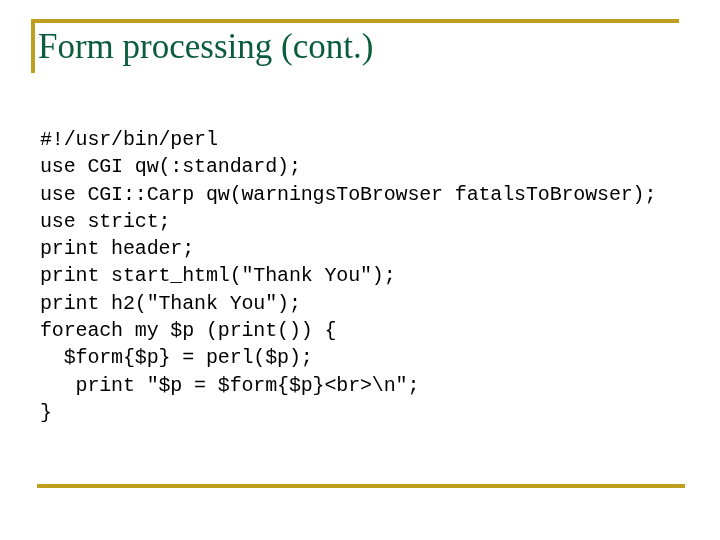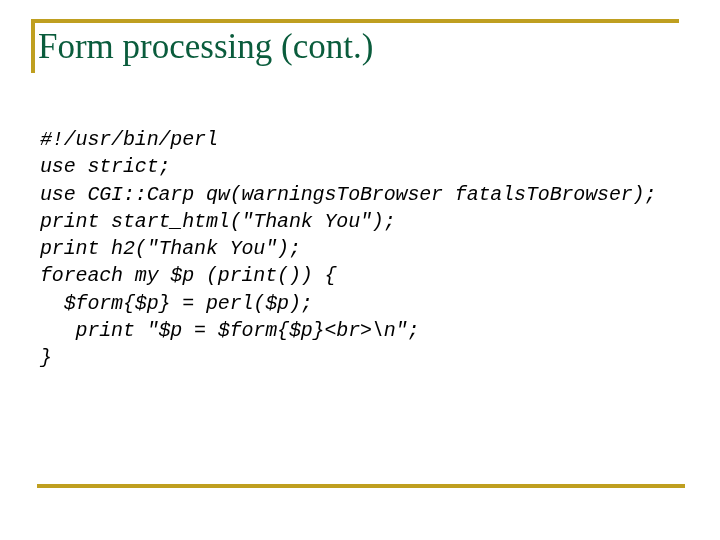--- a/index.html
+++ b/index.html
@@ -59,21 +59,20 @@
     white-space: nowrap;
     letter-spacing: 0px;
   }
 
   
   #code-block {
     position: absolute;
     left: 40px;
     top: 126px;
     width: 672px;
-    font-style: italic;
   }
 
   .code-line {
     font-family: "Liberation Mono", "DejaVu Sans Mono", monospace;
     font-size: 20px;
     line-height: 27.3px;
     color: #000000;
     white-space: pre;
     letter-spacing: -0.15px;
   }
@@ -94,22 +93,24 @@
 <div id="slide">
 
   <div id="title-area">
     <div id="title-top-rule"></div>
     <div id="title-left-rule"></div>
     <div id="slide-title">Form processing (cont.)</div>
   </div>
 
   <div id="code-block">
       <div class="code-line">#!/usr/bin/perl</div>
+      <div class="code-line">use CGI qw(:standard);</div>
+      <div class="code-line">use CGI::Carp qw(warningsToBrowser fatalsToBrowser);</div>
       <div class="code-line">use strict;</div>
-      <div class="code-line">use CGI::Carp qw(warningsToBrowser fatalsToBrowser);</div>
+      <div class="code-line">print header;</div>
       <div class="code-line">print start_html("Thank You");</div>
       <div class="code-line">print h2("Thank You");</div>
       <div class="code-line">foreach my $p (print()) {</div>
       <div class="code-line">  $form{$p} = perl($p);</div>
       <div class="code-line">   print "$p = $form{$p}&lt;br&gt;\n";</div>
       <div class="code-line">}</div>
     </div>
 
   <div id="bottom-rule"></div>
 

